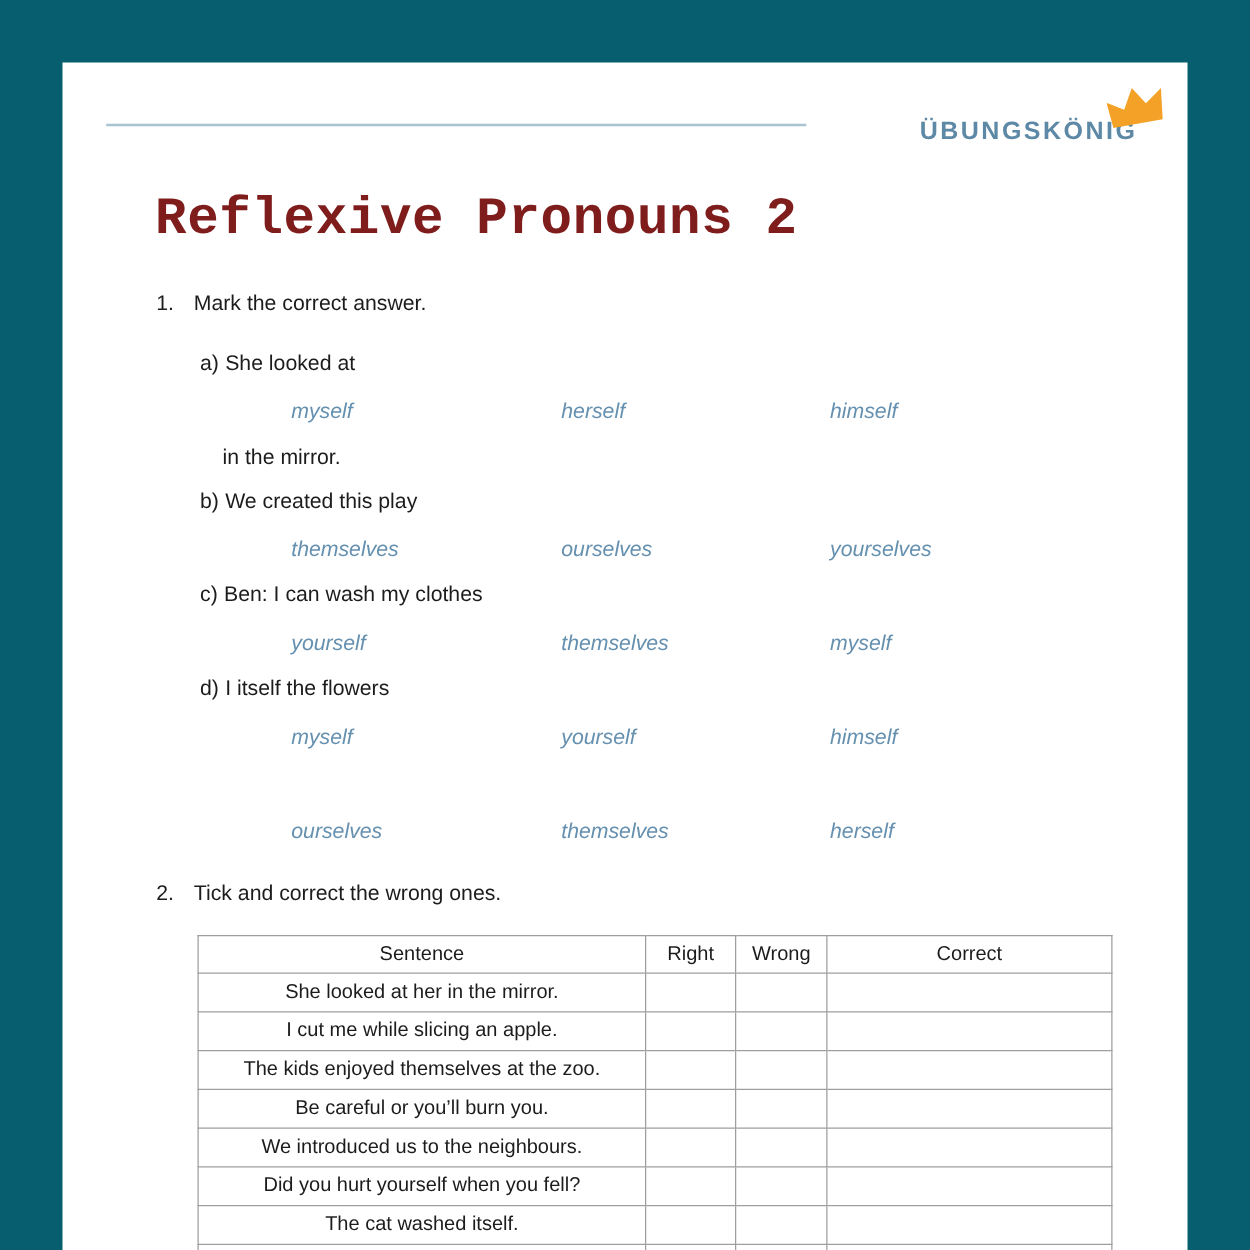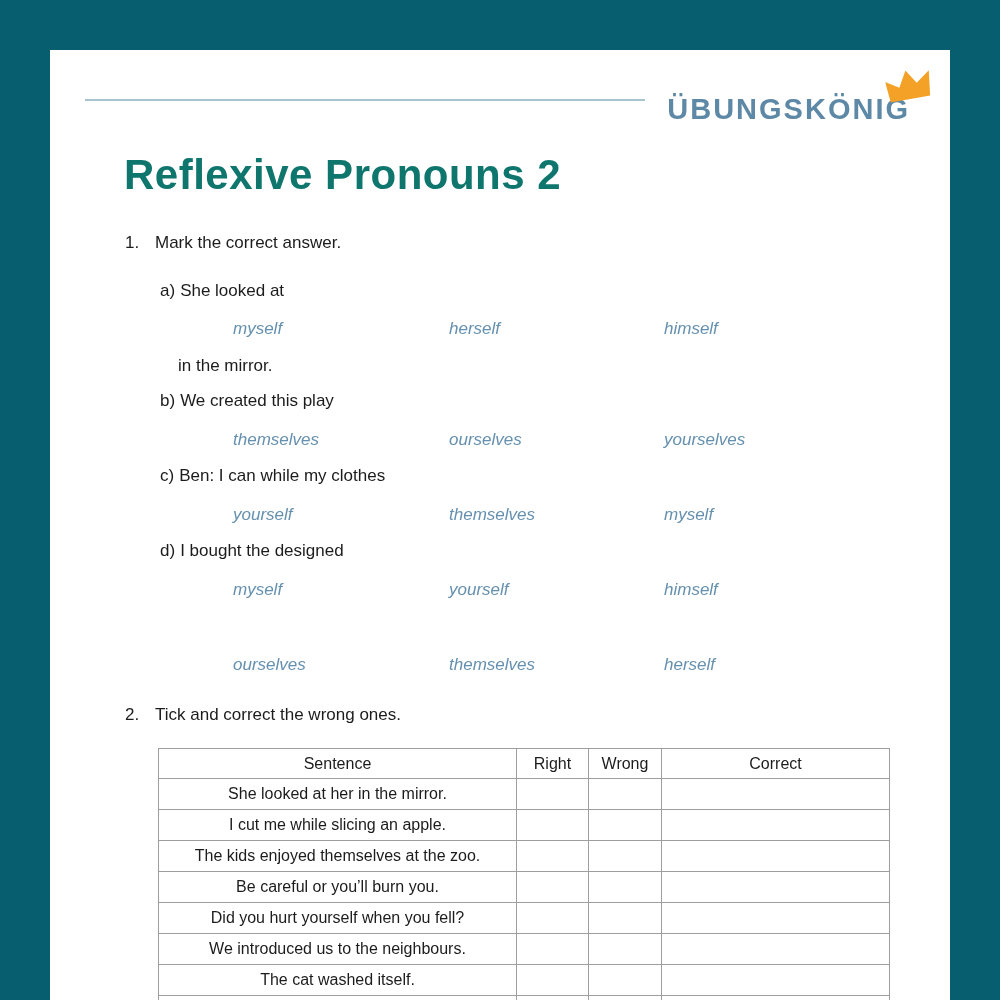--- a/index.html
+++ b/index.html
@@ -20,40 +20,41 @@
   }
   .top-rule {
     position: absolute;
     left: 35px; top: 49px;
     width: 560px; height: 2px;
     background: #a7c4cf;
   }
   .logo {
     position: absolute;
     top: 45px; right: 40px;
-    font-size: 29px;
+    font-size: 20px;
     font-weight: bold;
     letter-spacing: 2px;
     color: #5d89a6;
     line-height: 1;
   }
   .crown {
     position: absolute;
     right: -22px; top: -25px;
     width: 46px; height: 30px;
     transform: rotate(-10deg);
   }
   .title {
     position: absolute;
     left: 74px; top: 101px;
     font-size: 42px;
     font-weight: 600;
     letter-spacing: 0.5px;
     line-height: 1.15;
-    color: #0f766e;
+    color: #7f1d1d;
+    font-family: Liberation Mono, monospace;
   }
   .ex-head {
     position: absolute;
     left: 75px;
     font-size: 17px;
     display: flex;
   }
   .ex-head .num { width: 30px; flex: 0 0 30px; }
   .ex1-head { top: 183px; }
   .ex2-head { top: 655px; }
@@ -135,30 +136,30 @@
   <div class="item" style="top:341px">
     <span class="lbl">b)</span><span>We created this play</span>
   </div>
   <div class="opts" style="top:380px">
     <span class="o0">themselves</span>
     <span class="o1">ourselves</span>
     <span class="o2">yourselves</span>
   </div>
 
   <div class="item" style="top:416px">
-    <span class="lbl">c)</span><span>Ben: I can while my clothes</span>
+    <span class="lbl">c)</span><span>Ben: I can wash my clothes</span>
   </div>
   <div class="opts" style="top:455px">
     <span class="o0">yourself</span>
     <span class="o1">themselves</span>
     <span class="o2">myself</span>
   </div>
 
   <div class="item" style="top:491px">
-    <span class="lbl">d)</span><span>I bought the designed</span>
+    <span class="lbl">d)</span><span>I itself the flowers</span>
   </div>
   <div class="opts" style="top:530px">
     <span class="o0">myself</span>
     <span class="o1">yourself</span>
     <span class="o2">himself</span>
   </div>
 
   <div class="opts" style="top:605px">
     <span class="o0">ourselves</span>
     <span class="o1">themselves</span>
@@ -202,27 +203,27 @@
       <td></td>
       <td></td>
     </tr>
     <tr>
       <td>Be careful or you’ll burn you.</td>
       <td></td>
       <td></td>
       <td></td>
     </tr>
     <tr>
+      <td>We introduced us to the neighbours.</td>
+      <td></td>
+      <td></td>
+      <td></td>
+    </tr>
+    <tr>
       <td>Did you hurt yourself when you fell?</td>
-      <td></td>
-      <td></td>
-      <td></td>
-    </tr>
-    <tr>
-      <td>We introduced us to the neighbours.</td>
       <td></td>
       <td></td>
       <td></td>
     </tr>
     <tr>
       <td>The cat washed itself.</td>
       <td></td>
       <td></td>
       <td></td>
     </tr>

